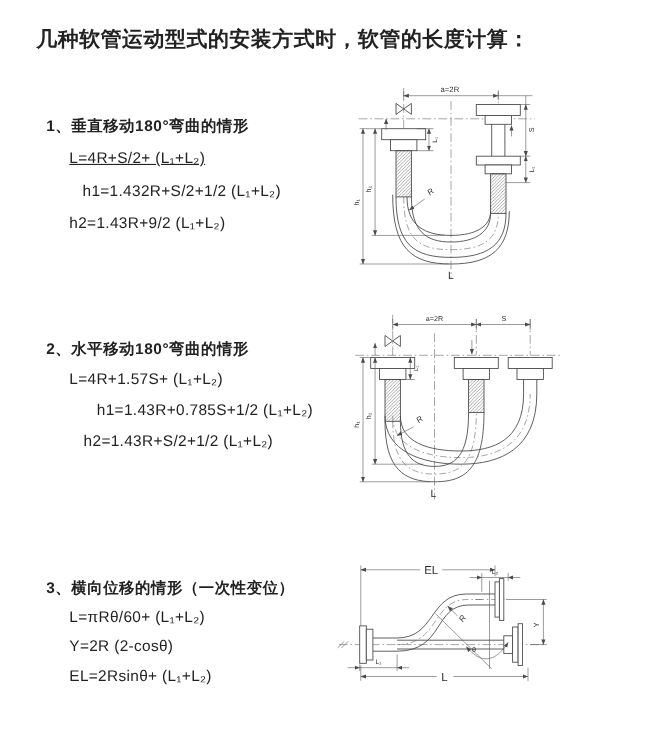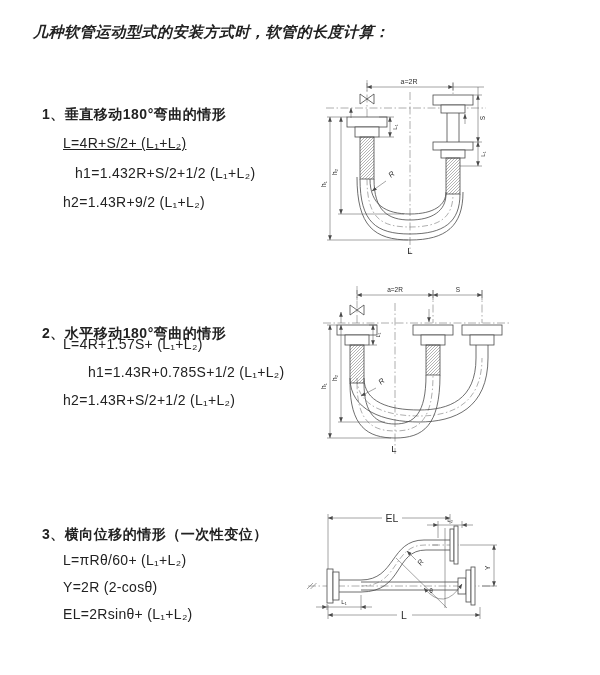--- a/index.html
+++ b/index.html
@@ -2,45 +2,45 @@
 <html><head>
 <meta charset="utf-8">
 <style>
   html,body{margin:0;padding:0;}
   body{
     width:600px;height:675px;position:relative;background:#ffffff;
     font-family:"Liberation Sans","DejaVu Sans",sans-serif;
     color:#222;overflow:hidden;
   }
   .abs{position:absolute;white-space:nowrap;}
-  .title{font-size:15px;font-weight:bold;letter-spacing:0.5px;font-style:italic;}
+  .title{font-size:19px;font-weight:bold;letter-spacing:0.5px;}
   .heading{font-size:14px;font-weight:bold;letter-spacing:0.5px;}
   .formula{font-size:14px;font-weight:500;letter-spacing:0.3px;}
   svg{position:absolute;overflow:visible;}
   svg text{font-family:"Liberation Sans","DejaVu Sans",sans-serif;fill:#2d2d2d;}
   .dwg{stroke:#4a4a4a;fill:none;stroke-width:0.8;}
   .dwg-thin{stroke:#5a5a5a;fill:none;stroke-width:0.55;}
   .cl{stroke:#6a6a6a;fill:none;stroke-width:0.55;stroke-dasharray:8 2.5 1.5 2.5;}
   .hose-cl{stroke:#6a6a6a;fill:none;stroke-width:0.55;stroke-dasharray:6 2.5 1.5 2.5;}
   .fit{stroke:#4a4a4a;fill:#ffffff;stroke-width:0.8;}
 </style>
 </head>
 <body>
 
 <div class="abs title" style="left:33px;top:23px;">几种软管运动型式的安装方式时，软管的长度计算：</div>
 
 <div class="abs heading" style="left:42px;top:106px;">1、垂直移动180°弯曲的情形</div>
 <div class="abs formula" style="left:63px;top:135px;text-decoration:underline;">L=4R+S/2+ (L₁+L₂)</div>
 <div class="abs formula" style="left:63px;top:165px;margin-left:12px;">h1=1.432R+S/2+1/2 (L₁+L₂)</div>
 <div class="abs formula" style="left:63px;top:194px;">h2=1.43R+9/2 (L₁+L₂)</div>
 
-<div class="abs heading" style="left:42px;top:309px;margin-top:16px;">2、水平移动180°弯曲的情形</div>
+<div class="abs heading" style="left:42px;top:309px;">2、水平移动180°弯曲的情形</div>
 <div class="abs formula" style="left:63px;top:336px;">L=4R+1.57S+ (L₁+L₂)</div>
 <div class="abs formula" style="left:63px;top:364px;margin-left:25px;">h1=1.43R+0.785S+1/2 (L₁+L₂)</div>
-<div class="abs formula" style="left:63px;top:392px;">h2=1.43R+S/2+1/2 (L₁+L₂)</div>
+<div class="abs formula" style="left:76px;top:392px;">h2=1.43R+S/2+1/2 (L₁+L₂)</div>
 
 <div class="abs heading" style="left:42px;top:526px;">3、横向位移的情形（一次性变位）</div>
 <div class="abs formula" style="left:63px;top:552px;">L=πRθ/60+ (L₁+L₂)</div>
 <div class="abs formula" style="left:63px;top:579px;">Y=2R (2-cosθ)</div>
 <div class="abs formula" style="left:63px;top:606px;">EL=2Rsinθ+ (L₁+L₂)</div>
 
 <svg style="left:308px;top:74px;" width="290" height="188" viewBox="0 0 290 188">
   <defs>
     <marker id="ar1" viewBox="0 0 10 10" refX="9.5" refY="5" markerWidth="9" markerHeight="9" orient="auto-start-reverse">
       <path d="M0,1.2 L10,5 L0,8.8 z" fill="#4a4a4a"></path>

